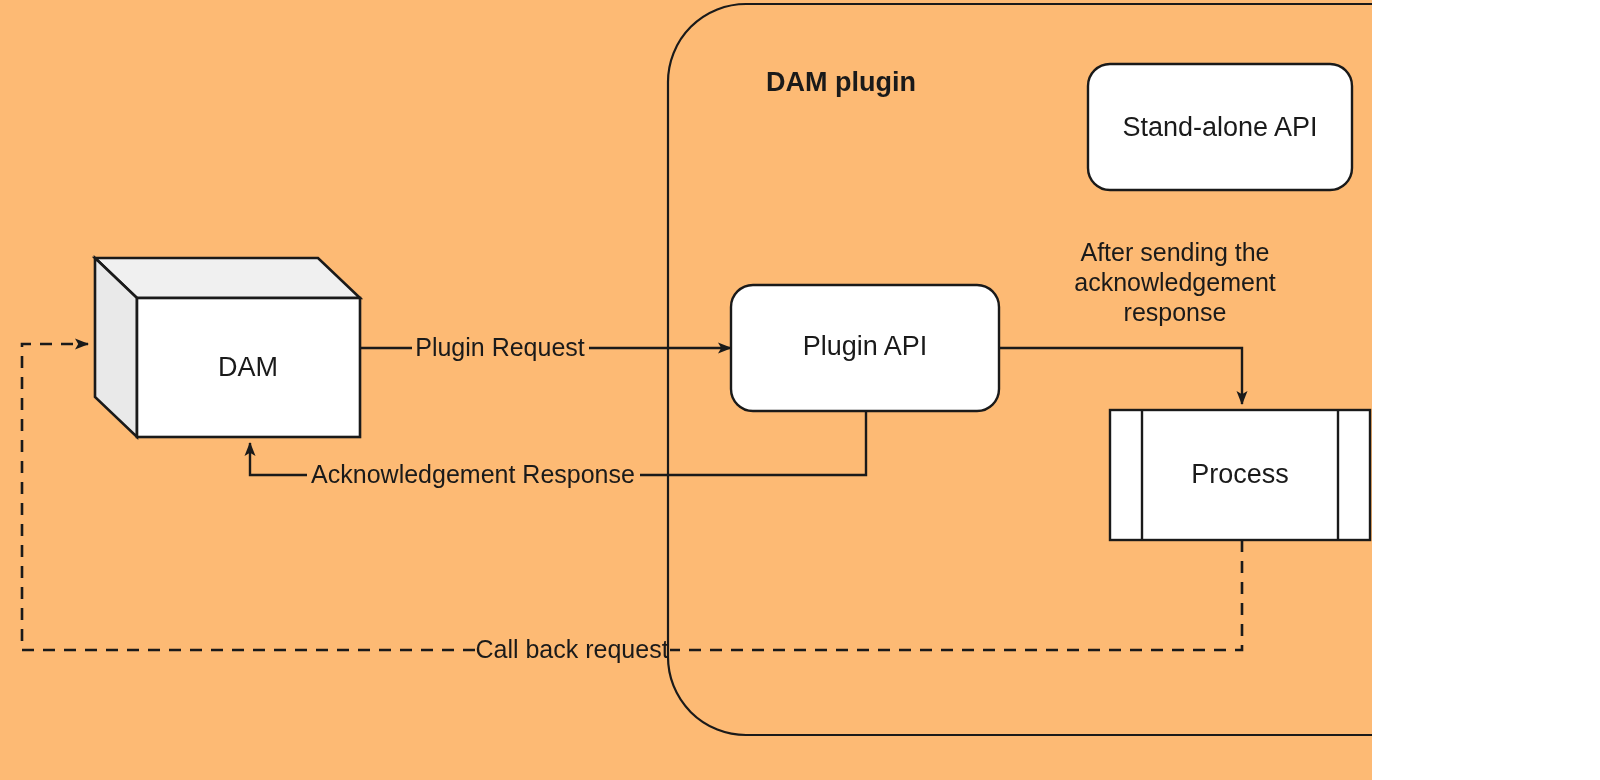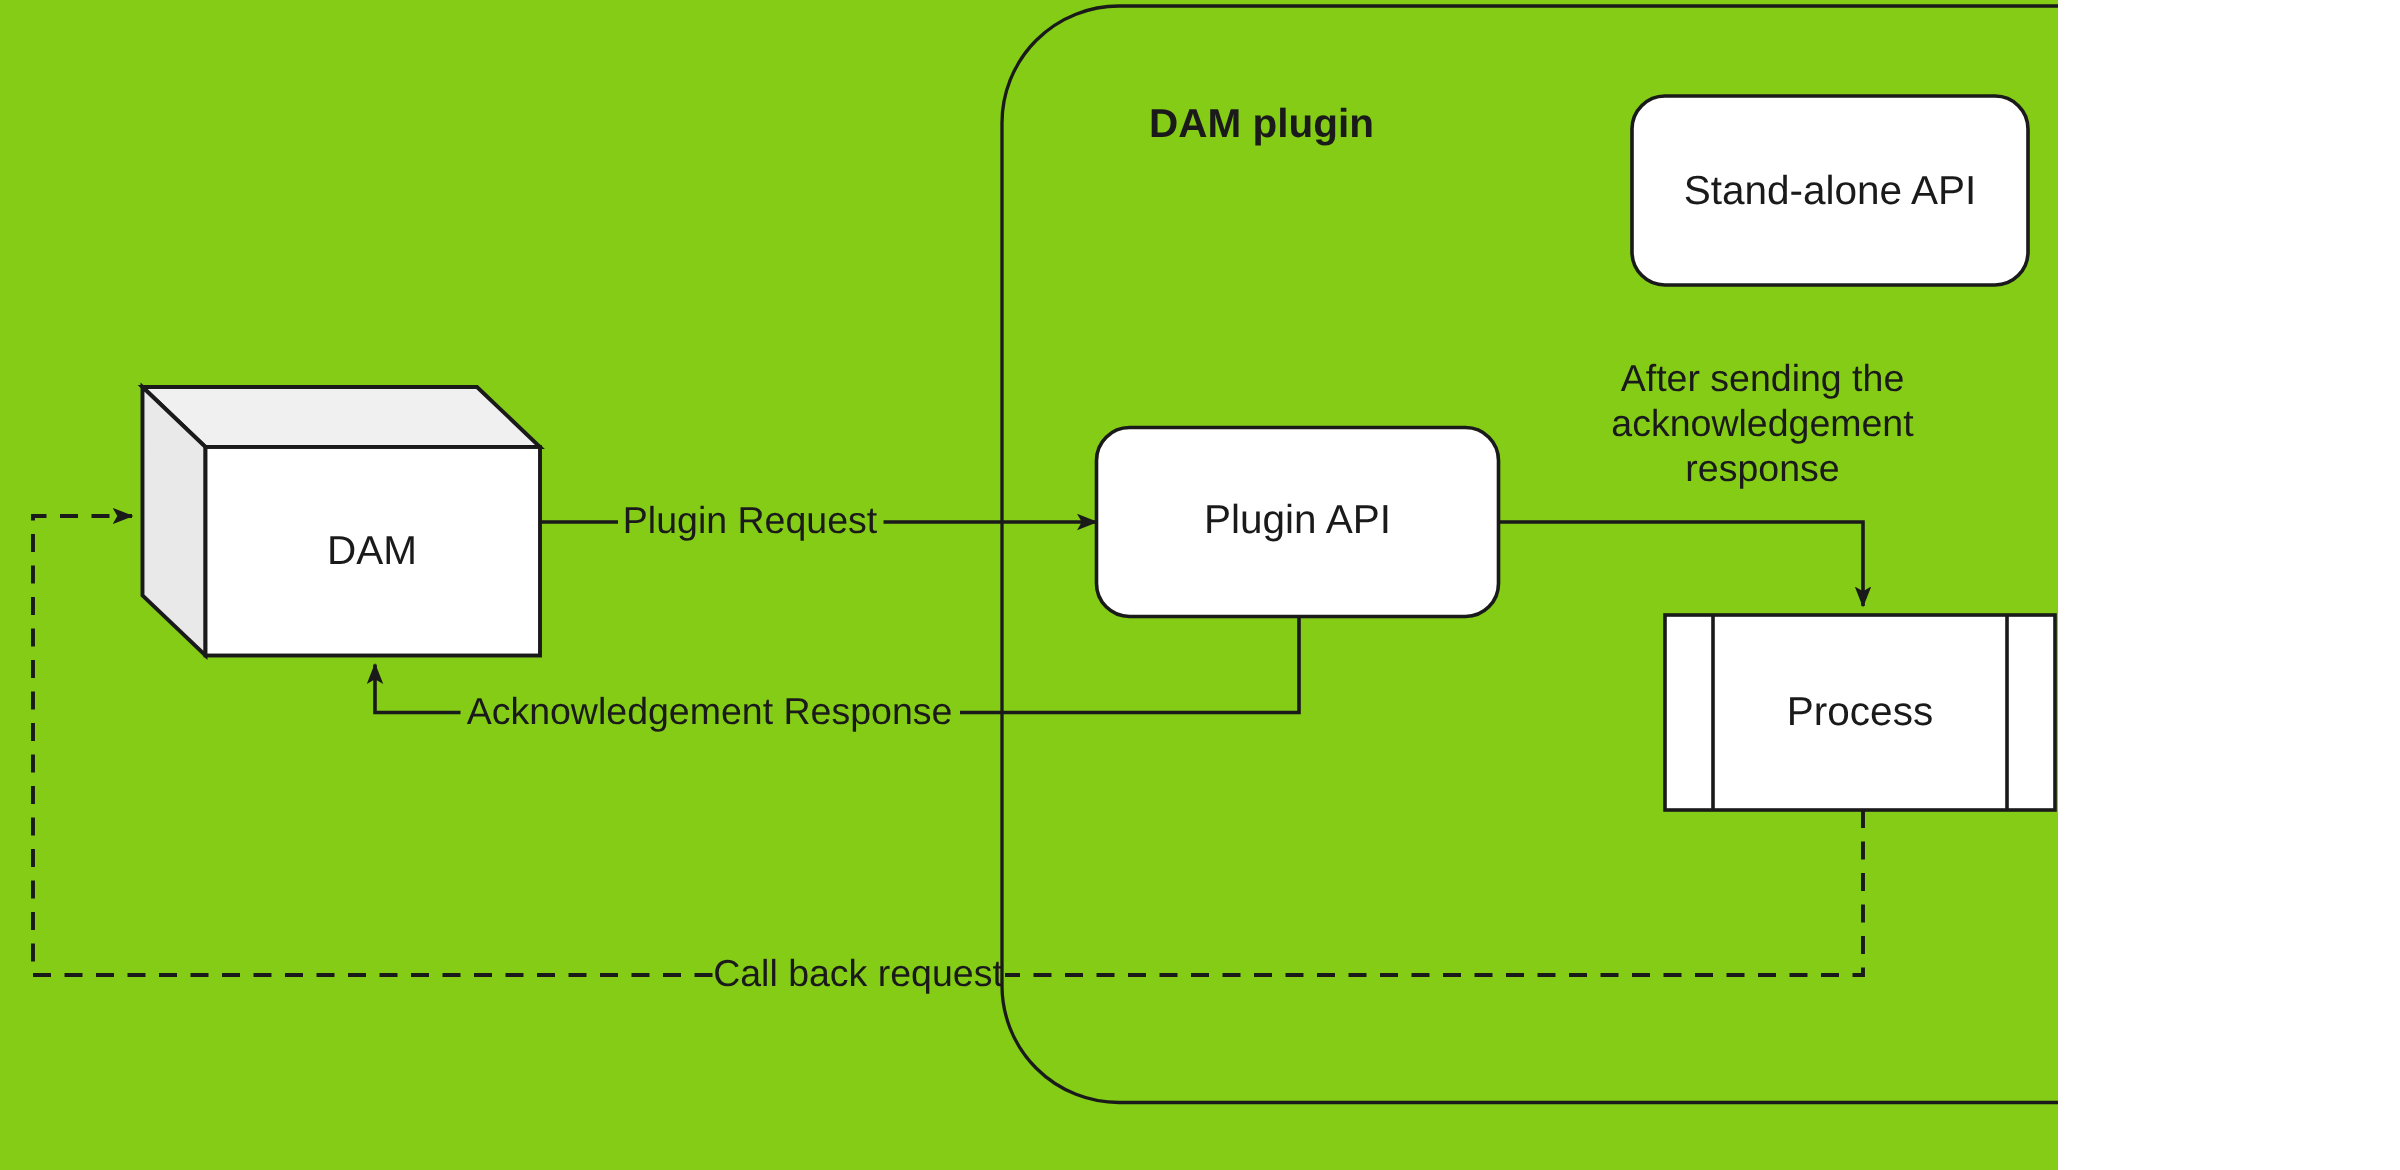--- a/index.html
+++ b/index.html
@@ -7,21 +7,21 @@
     padding: 0;
     background: #ffffff;
   }
   body {
     font-family: "Liberation Sans", sans-serif;
   }
   #canvas {
     position: relative;
     width: 1372px;
     height: 780px;
-    background: #84cc16;
+    background: #fdba74;
     overflow: hidden;
   }
   #diagram-svg {
     position: absolute;
     top: 0;
     left: 0;
     width: 1600px;
     height: 780px;
   }
   .dg-text {

